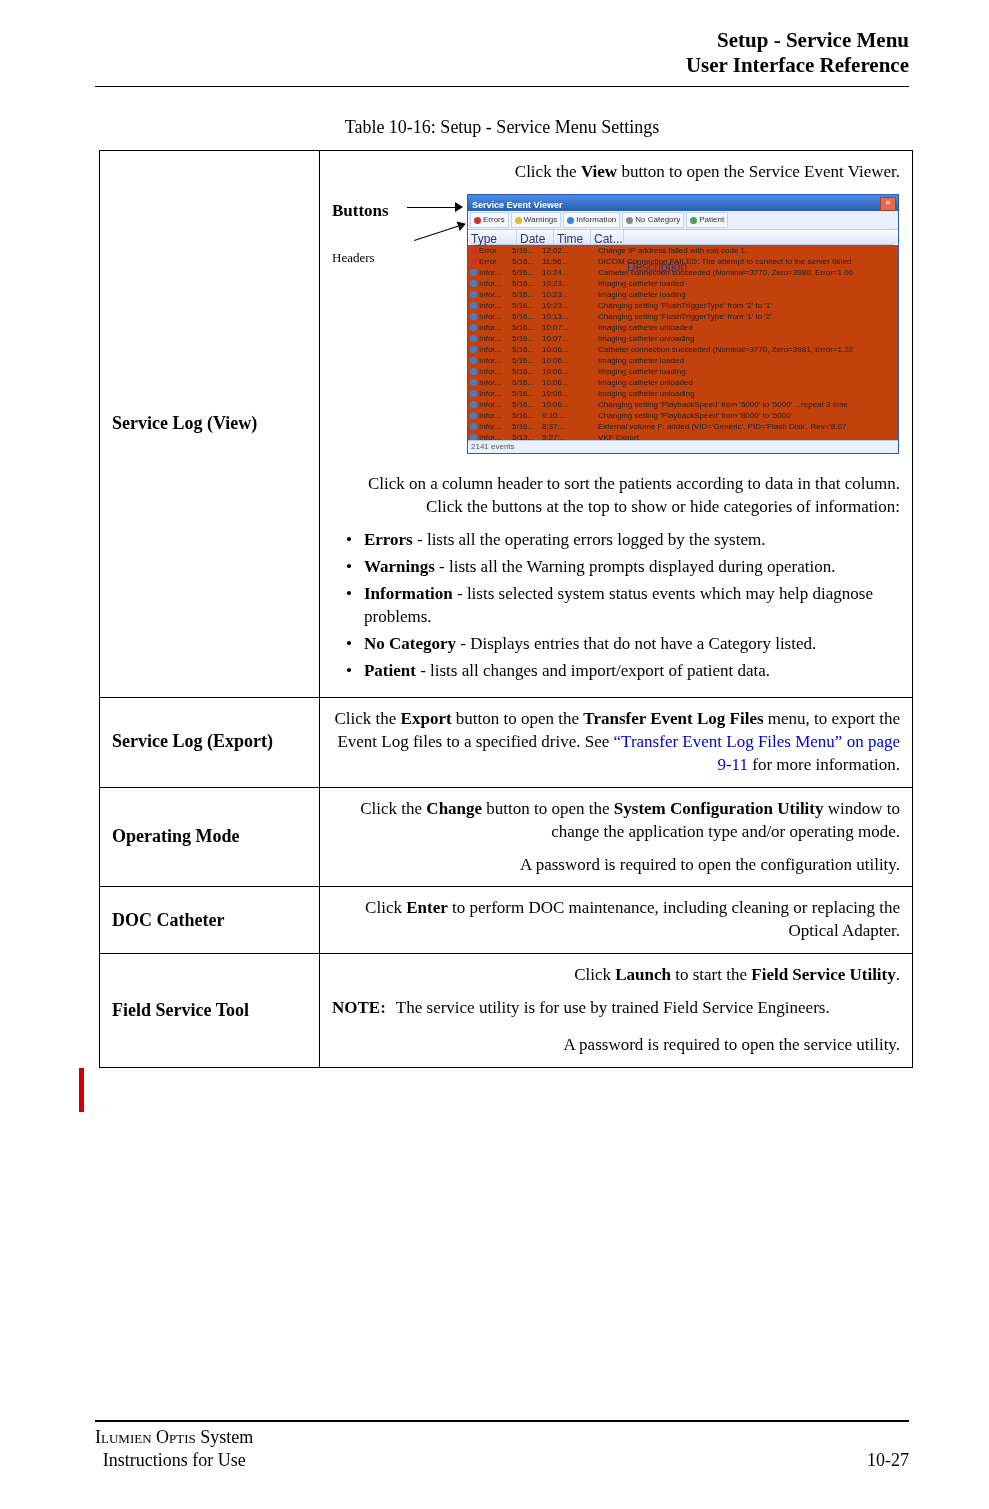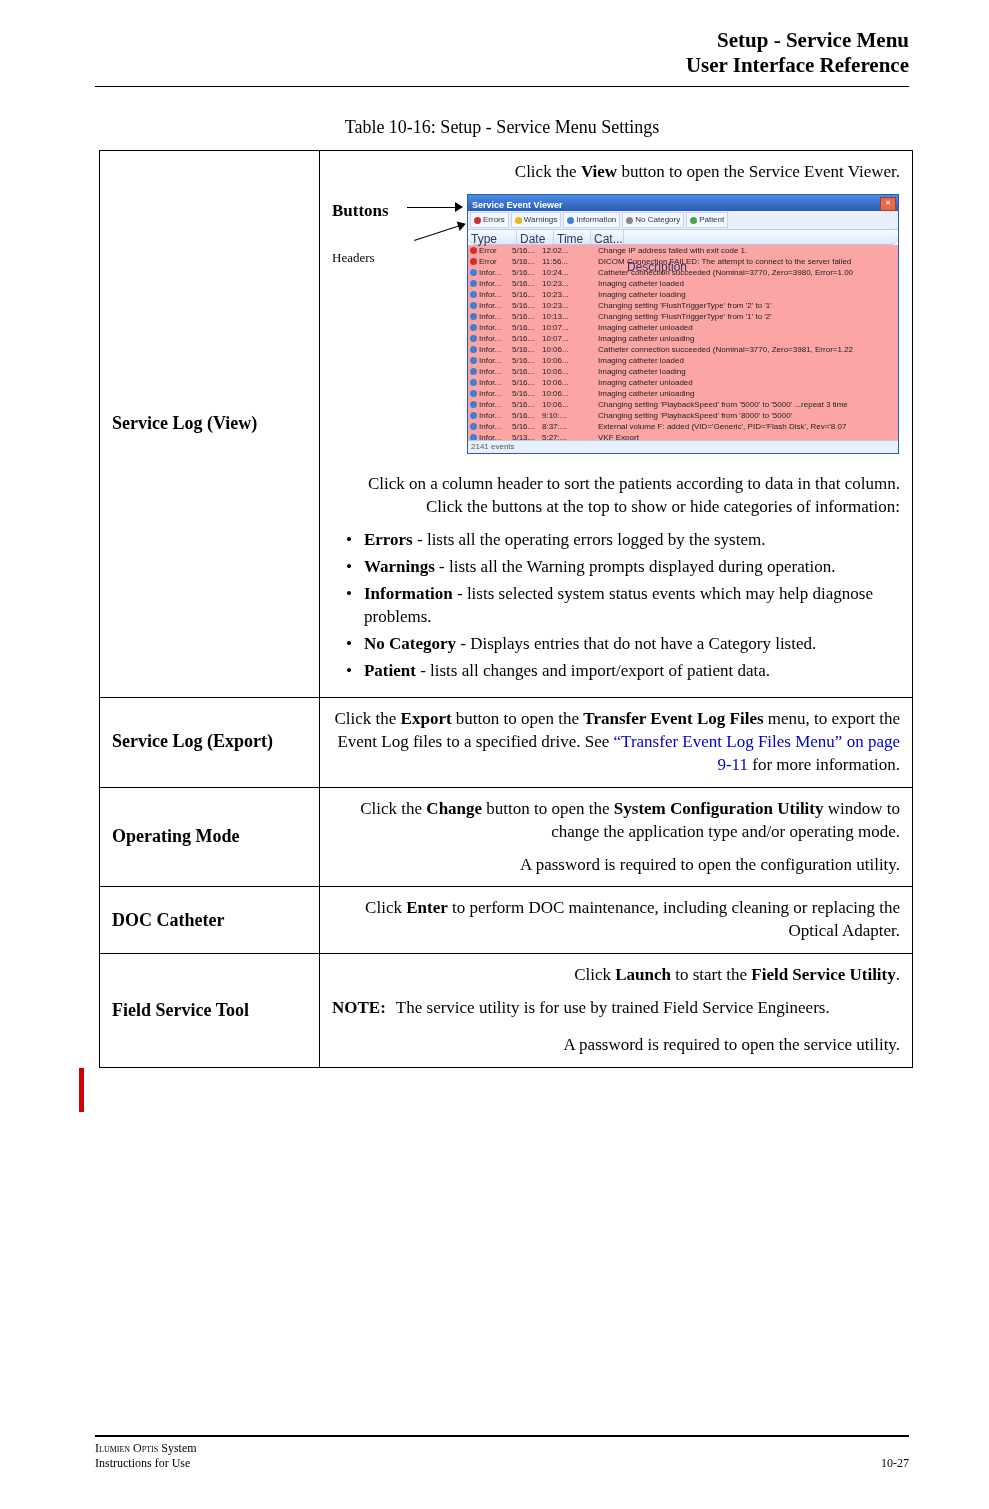--- a/index.html
+++ b/index.html
@@ -185,21 +185,21 @@
     font-size: 12px;
     color: #336;
     border-radius: 7px;
   }
   .col-headers div { border-right: 1px solid #c4d4ec; padding: 1px 3px; }
   .ch-type { width: 42px; }
   .ch-date { width: 30px; }
   .ch-time { width: 30px; }
   .ch-cat  { width: 26px; }
   .ch-desc { flex: 1; border-right: none !important; margin-top: 28px; }
-  .rows { height: calc(100% - 48px); overflow: hidden; background:#fca5a5; }
+  .rows { height: calc(100% - 48px); overflow: hidden; background:#c2410c; }
   .row { display: flex; font-size: 8px; line-height: 11px; height:11px; color:#222; }
   .row .c-type { width: 42px; padding-left:2px; display:flex; align-items:center; gap:1px; }
   .row .c-date { width: 30px; }
   .row .c-time { width: 30px; }
   .row .c-cat  { width: 26px; }
   .row .c-desc { flex: 1; white-space: nowrap; overflow: hidden; }
   .row .ic { width:7px; height:7px; border-radius:50%; display:inline-block; margin-right:1px; }
   .ic.err { background:#d03030; }
   .ic.inf { background:#4080d0; }
   .statusbar {
@@ -224,21 +224,22 @@
   }
   .hr-bot {
     border: none;
     border-top: 2px solid #000;
     margin: 0 0 4px 0;
   }
   .footer-row {
     display: flex;
     justify-content: space-between;
     align-items: flex-end;
-    font-size: 12px;
+    font-size: 18px;
+    text-align: center;
   }
   .footer-left { line-height: 1.25; }
   .footer-right { font-weight: normal; }
   .sc { font-variant: small-caps; }
 </style>
 </head>
 <body>
 
 <div class="page">
 

